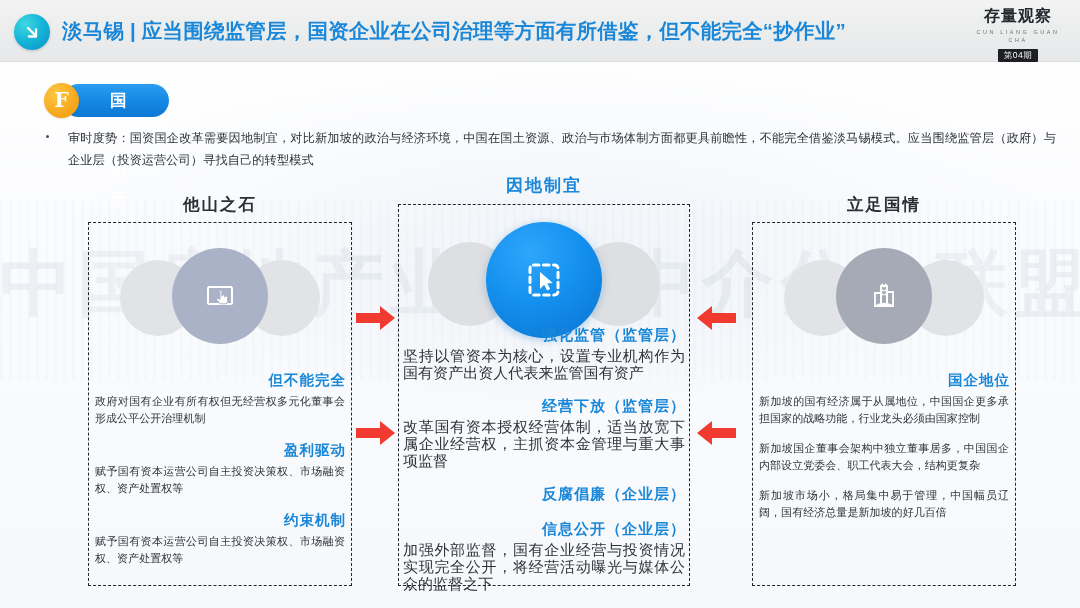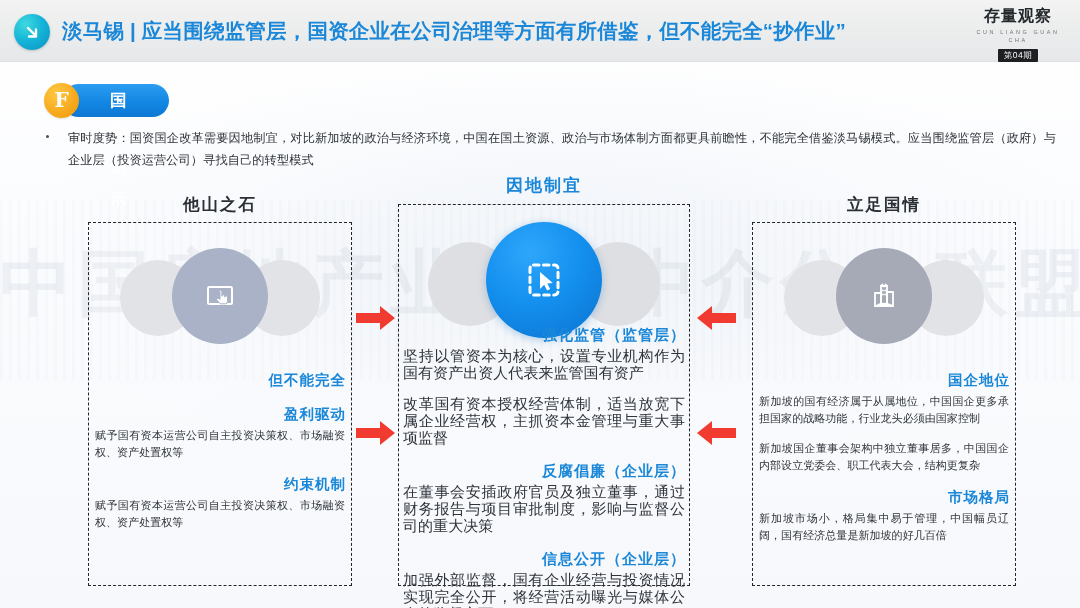--- a/index.html
+++ b/index.html
@@ -325,56 +325,56 @@
   </div>
   <div class="arrow" id="arrow-r2">
     <svg width="40" height="26" viewBox="0 0 40 26">
       <path d="M40 8 H16 V1 L1 13 L16 25 V18 H40 Z" fill="#f23b30"></path>
     </svg>
   </div>
 
   <div class="blocks" id="blocks-left">
     <div class="block">
       <div class="block-title">但不能完全</div>
+      <div class="block-body">政府对国有企业有所有权但无经营权多元化董事会形成公平公开治理机制</div>
     </div>
     <div class="block">
       <div class="block-title">盈利驱动</div>
       <div class="block-body">赋予国有资本运营公司自主投资决策权、市场融资权、资产处置权等</div>
     </div>
     <div class="block">
       <div class="block-title">约束机制</div>
       <div class="block-body">赋予国有资本运营公司自主投资决策权、市场融资权、资产处置权等</div>
     </div>
   </div>
 
   <div class="blocks" id="blocks-mid">
     <div class="block">
       <div class="block-title">强化监管（监管层）</div>
       <div class="block-body">坚持以管资本为核心，设置专业机构作为国有资产出资人代表来监管国有资产</div>
     </div>
     <div class="block">
+      <div class="block-title">经营下放（监管层）</div>
       <div class="block-body">改革国有资本授权经营体制，适当放宽下属企业经营权，主抓资本金管理与重大事项监督</div>
     </div>
     <div class="block">
       <div class="block-title">反腐倡廉（企业层）</div>
-      <div class="block-body">在董事会安插政府官员及独立董事，通过财务报告与项目审批制度，影响与监督公司的重大决策</div>
     </div>
     <div class="block">
       <div class="block-title">信息公开（企业层）</div>
       <div class="block-body">加强外部监督，国有企业经营与投资情况实现完全公开，将经营活动曝光与媒体公众的监督之下</div>
     </div>
   </div>
 
   <div class="blocks" id="blocks-right">
     <div class="block">
       <div class="block-title">国企地位</div>
       <div class="block-body">新加坡的国有经济属于从属地位，中国国企更多承担国家的战略功能，行业龙头必须由国家控制</div>
     </div>
     <div class="block">
       <div class="block-body">新加坡国企董事会架构中独立董事居多，中国国企内部设立党委会、职工代表大会，结构更复杂</div>
     </div>
     <div class="block">
-      <div class="block-title">市场格局</div>
       <div class="block-body">新加坡市场小，格局集中易于管理，中国幅员辽阔，国有经济总量是新加坡的好几百倍</div>
     </div>
   </div>
 
 </div>
 
 </body></html>

